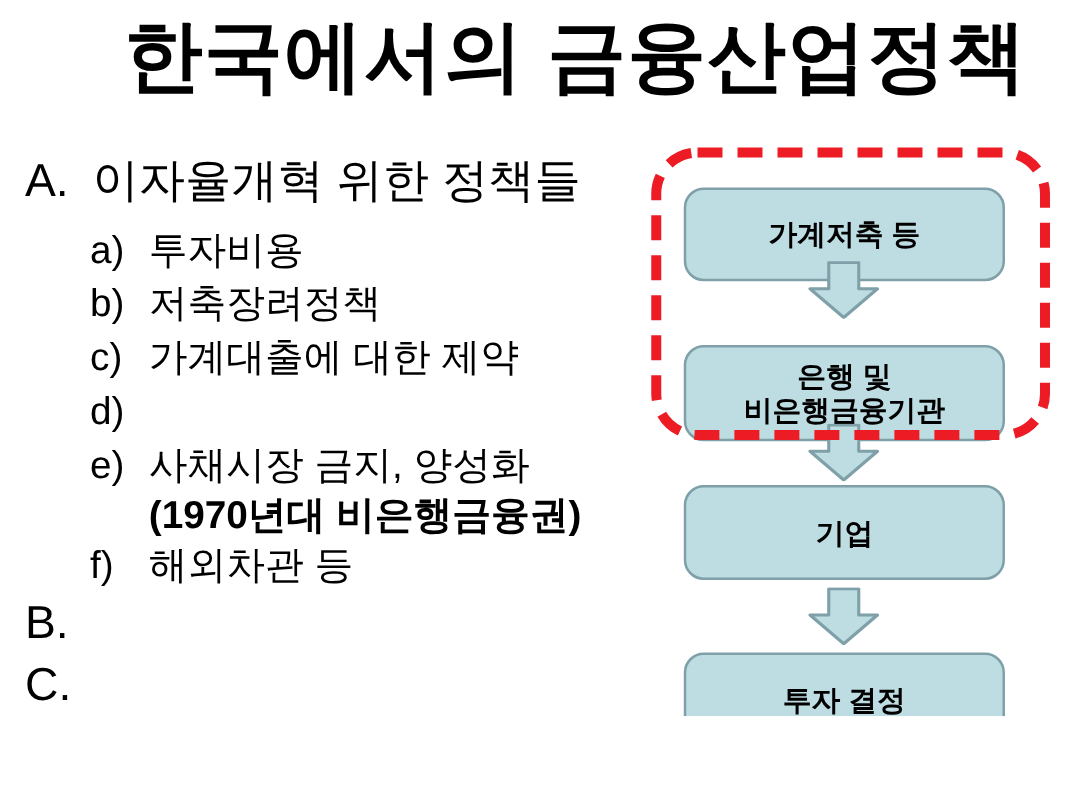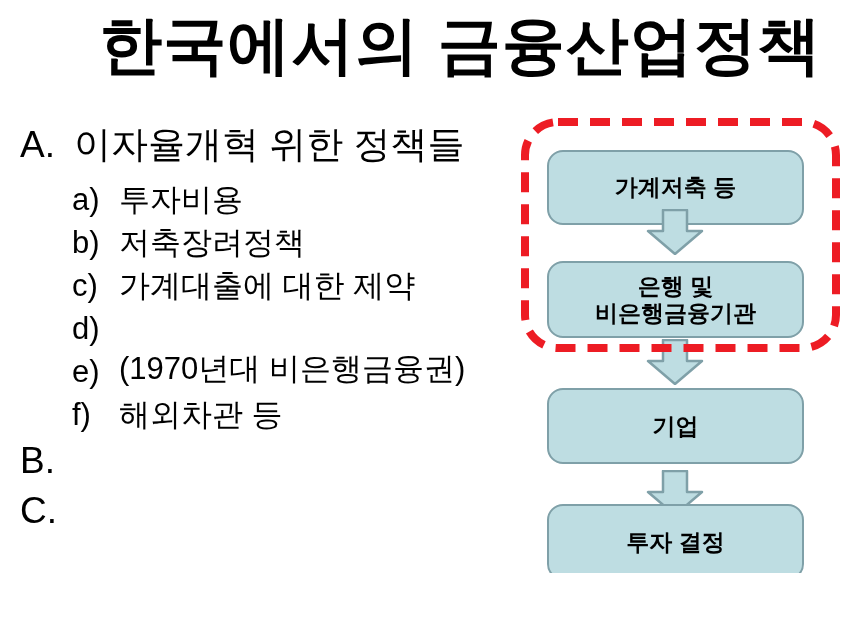--- a/index.html
+++ b/index.html
@@ -33,39 +33,39 @@
     white-space:nowrap;
   }
   .main-label{flex:0 0 54px;}
   .sub-list{margin-top:8px;padding-left:52px;}
   .sub-row{
     display:flex;align-items:flex-start;
     font-size:31px;line-height:43px;
     white-space:nowrap;
   }
   .sub-label{flex:0 0 47px;}
-  .sub-line2{line-height:37px;}
+  .sub-line2{line-height:37px;font-weight:bold;}
   
   .fc-box{
     position:absolute;
     left:547px;width:257px;
     box-sizing:border-box;
     background:#bedde2;
     border:2.5px solid #7fa0a8;
     border-radius:16px;
     display:flex;flex-direction:column;
     align-items:center;justify-content:center;
     font-size:23px;line-height:27px;
     font-weight:700;
     z-index:1;
   }
   .fc-box.b1{top:133px;height:75px;margin-top:17px;}
-  .fc-box.b2{top:261px;height:77px;}
+  .fc-box.b2{top:276px;height:77px;}
   .fc-box.b3{top:388px;height:76px;}
-  .fc-box.b4{top:504px;height:76px;}
+  .fc-box.b4{top:522px;height:76px;}
   .fc-arrow{position:absolute;left:645px;width:60px;height:46px;z-index:1;}
   .fc-arrow.a1{top:209px;}
   .fc-arrow.a2{top:339px;}
   .fc-arrow.a3{top:470px;}
   .hl-rect{position:absolute;left:514px;top:110px;z-index:2;pointer-events:none;}
 </style>
 </head>
 <body>
 
 <div class="slide">
@@ -91,20 +91,21 @@
       <div class="sub-row">
         <span class="sub-label">c)</span>
         <span>가계대출에 대한 제약</span>
       </div>
       <div class="sub-row">
         <span class="sub-label">d)</span>
       </div>
       <div class="sub-row">
         <span class="sub-label">e)</span>
         <span>
+          <span style="display:block">사채시장 금지, 양성화</span>
           <span class="sub-line2" style="display:block">(1970년대 비은행금융권)</span>
         </span>
       </div>
       <div class="sub-row">
         <span class="sub-label">f)</span>
         <span>해외차관 등</span>
       </div>
     </div>
 
     <div class="main-row">

